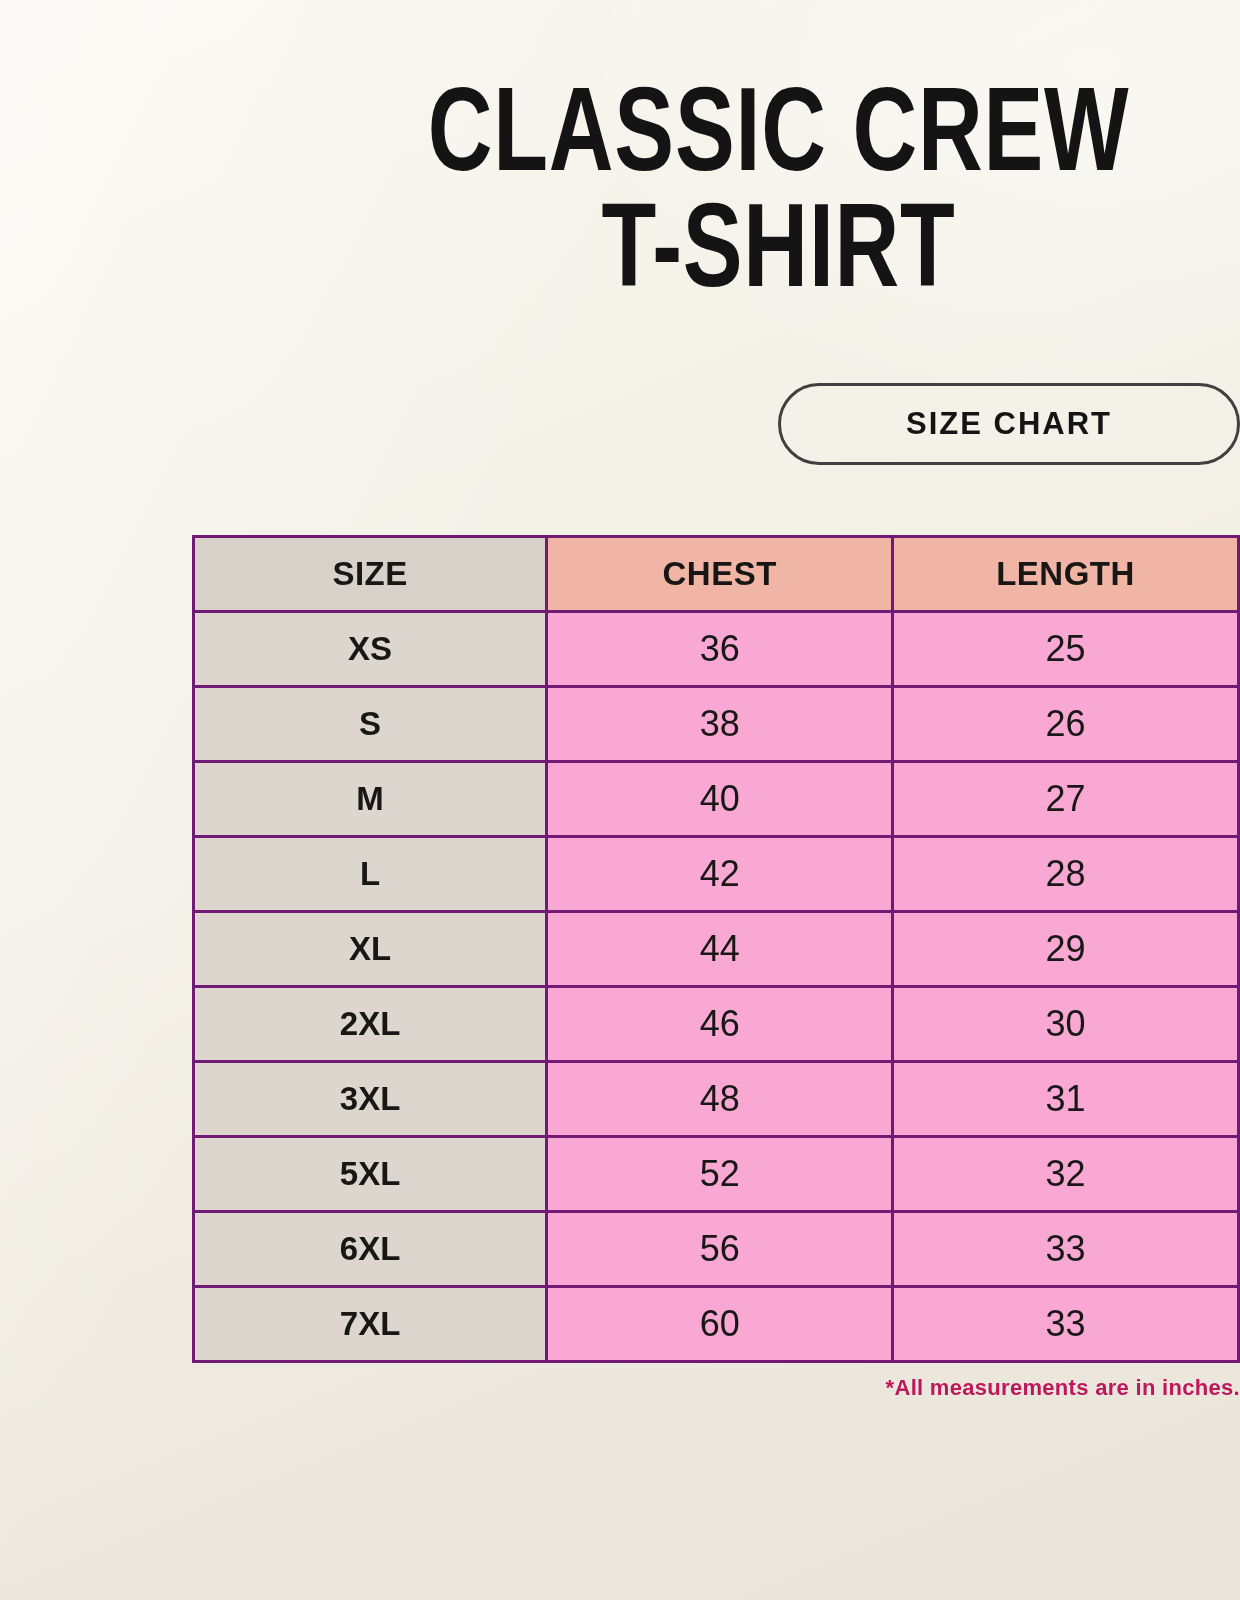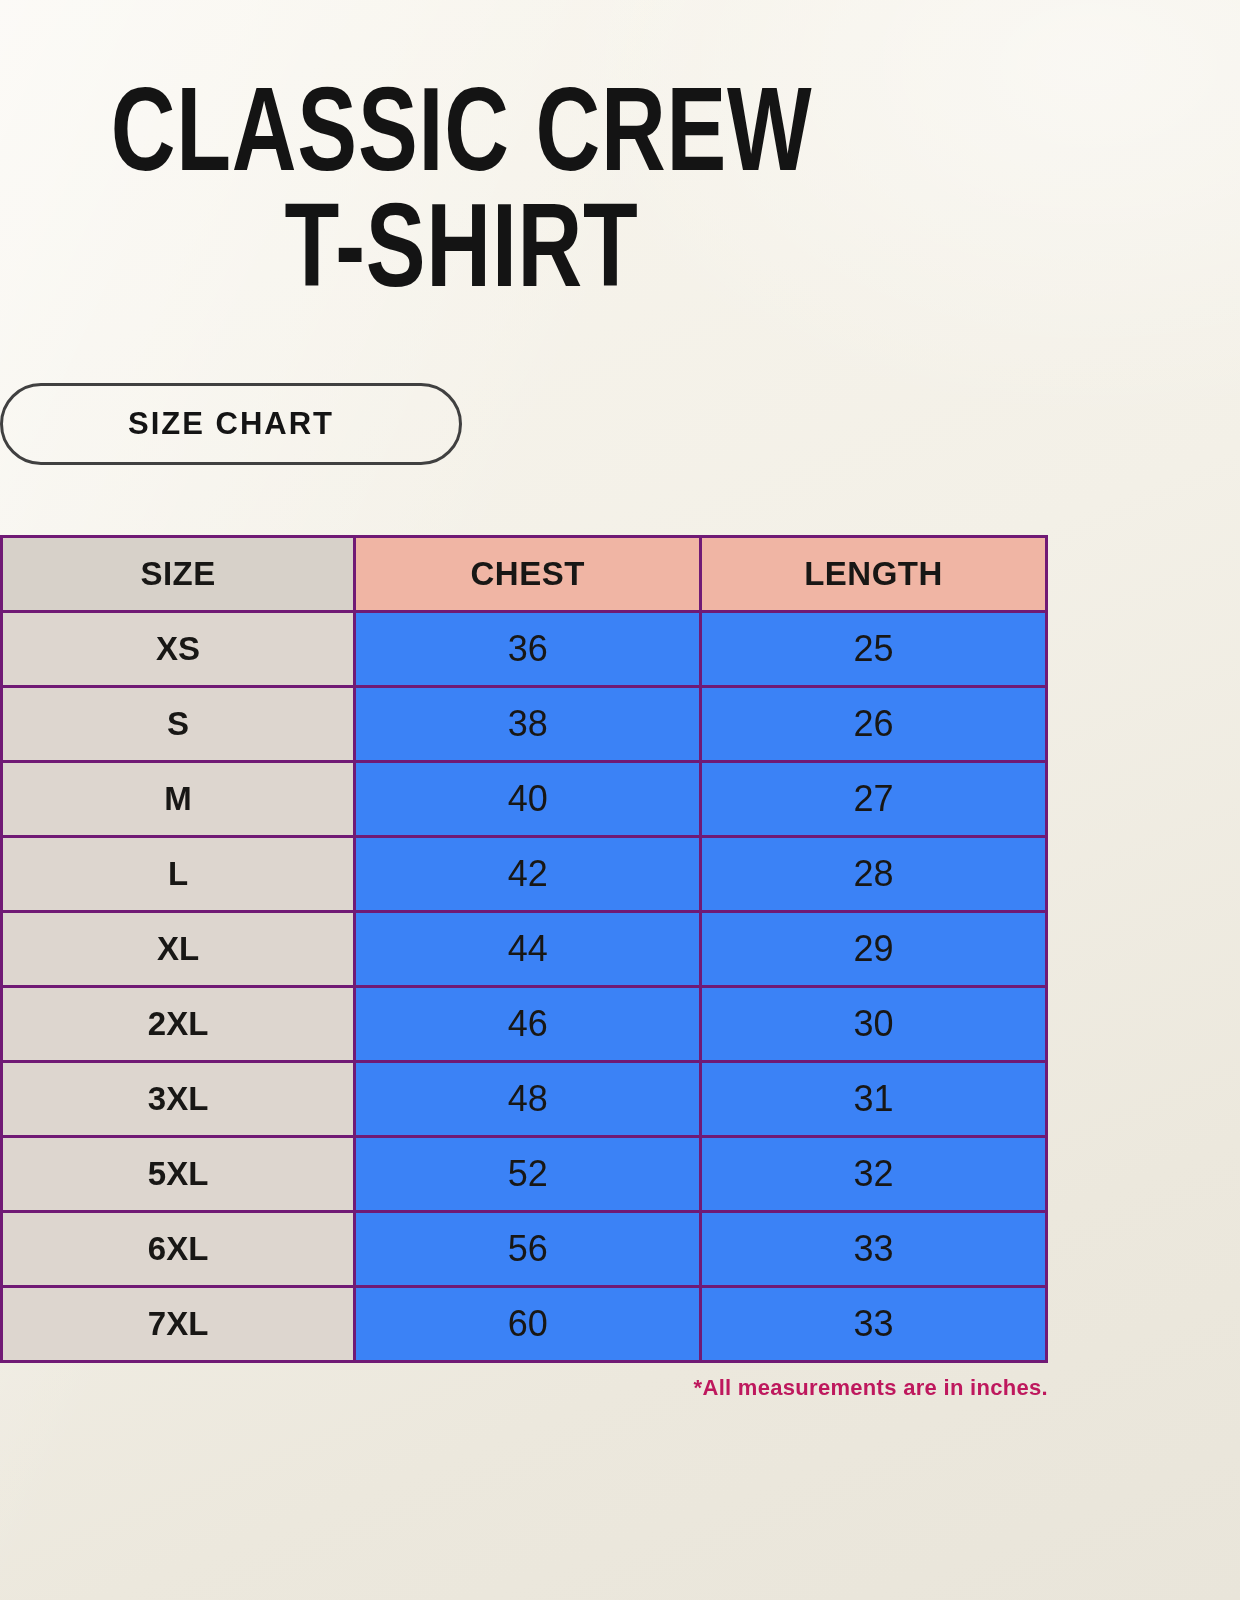--- a/index.html
+++ b/index.html
@@ -13,25 +13,25 @@
   }
 
   body {
     background:
       linear-gradient(115deg, rgba(255,255,255,0.55) 0%, rgba(255,255,255,0.0) 38%),
       radial-gradient(900px 600px at 88% 4%, rgba(255,255,255,0.45), rgba(255,255,255,0) 60%),
       linear-gradient(158deg, #f8f5ed 0%, #f3f0e7 45%, #ece8dd 78%, #e9e5da 100%);
   }
 
   .page {
-    width: 1056px;
+    width: 1240px;
     height: 1600px;
     display: flex;
     flex-direction: column;
-    align-items: flex-start;
+    align-items: flex-end;
   }
 
   
   .title {
     margin-top: 72px;
     text-align: center;
     line-height: 0.98;
     font-size: 118px;
     font-weight: 700;
     letter-spacing: 1px;
@@ -85,21 +85,21 @@
   .size-table thead th.col-size   { background: #d7d1c9; }
   .size-table thead th.col-chest,
   .size-table thead th.col-length { background: #f0b5a4; }
 
   .size-table td.size-cell {
     background: #ddd6cf;
     font-size: 33px;
     font-weight: 700;
   }
   .size-table td.num-cell {
-    background: #3b82f6;
+    background: #f9a8d4;
     font-size: 36px;
     font-weight: 400;
   }
 
   
   .footnote {
     width: 1048px;
     margin-top: 12px;
     text-align: right;
     font-size: 22px;

